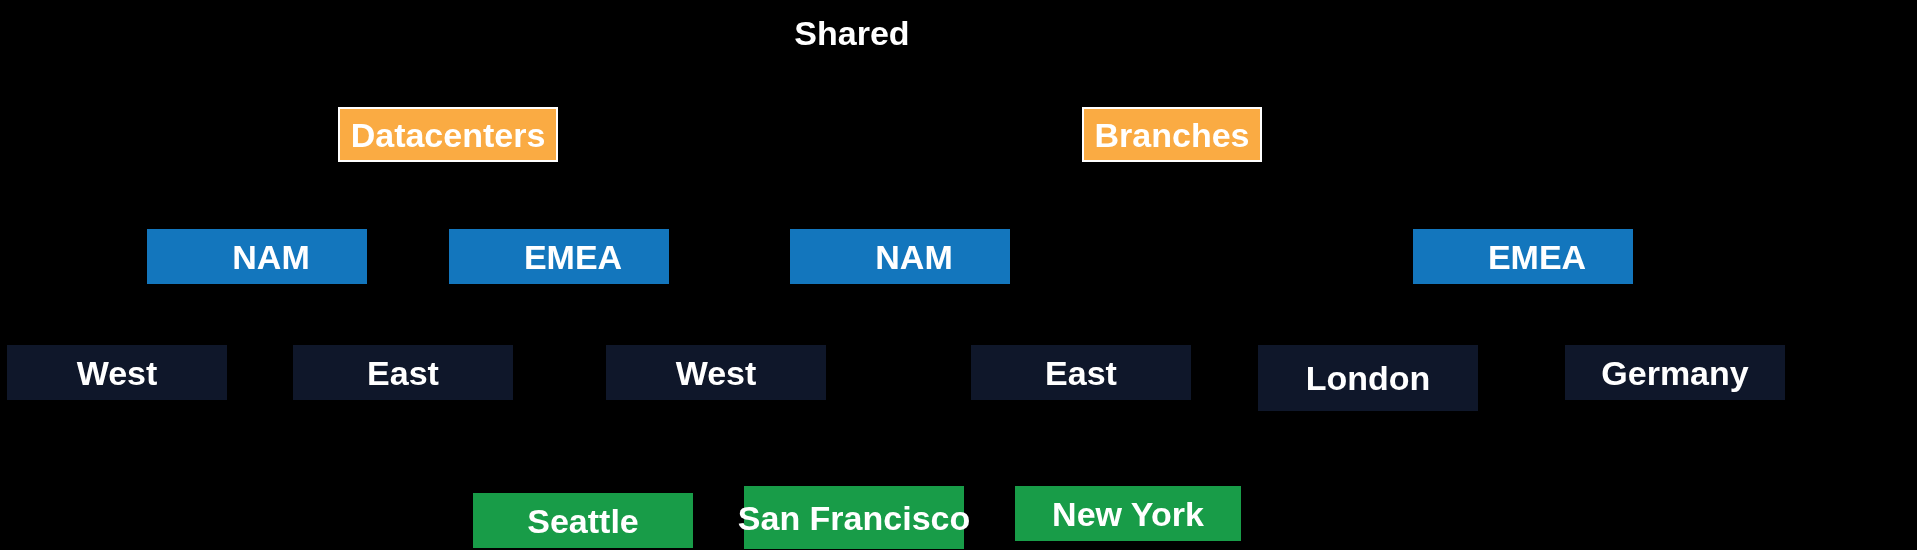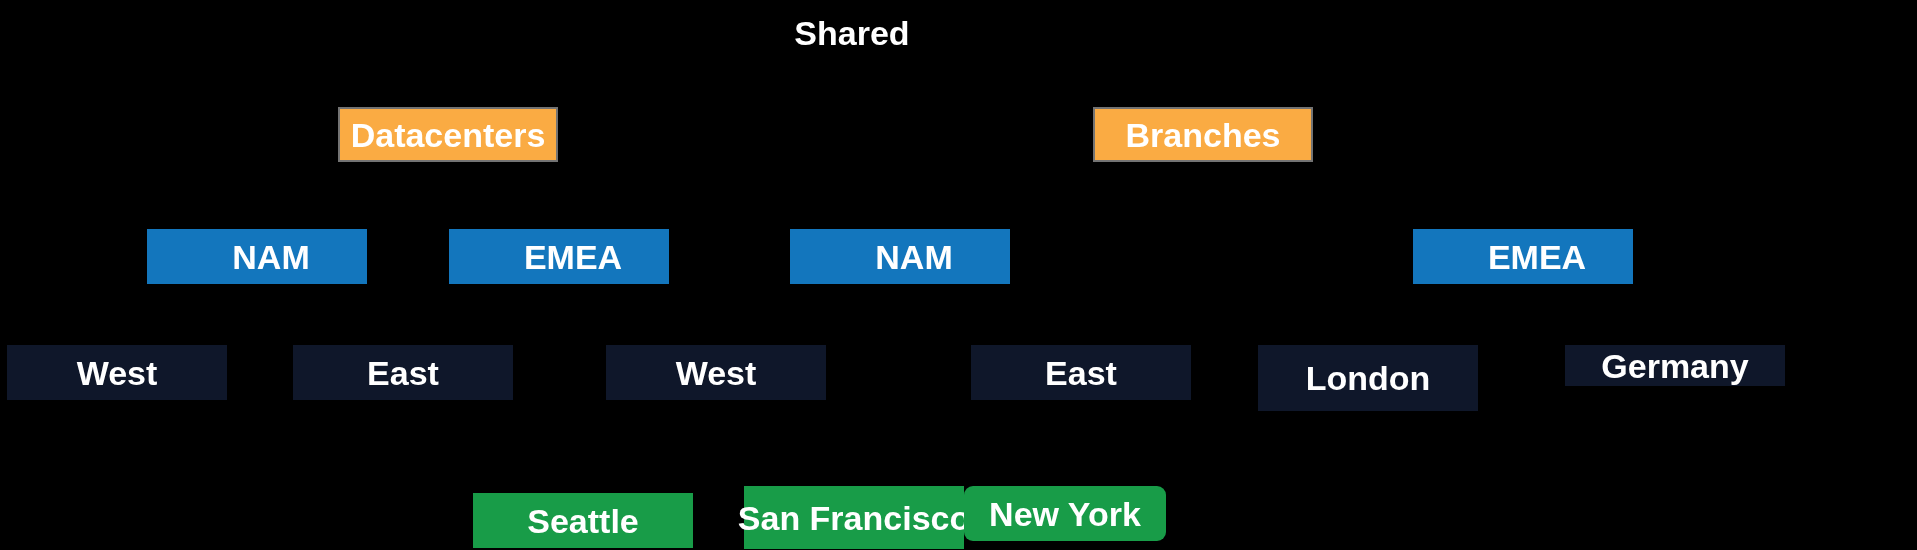--- a/index.html
+++ b/index.html
@@ -33,38 +33,38 @@
     box-sizing: border-box;
     display: flex;
     align-items: center;
     justify-content: center;
     color: #FFFFFF;
     font-size: 34px;
     font-weight: bold;
     white-space: nowrap;
     line-height: 1;
   }
-  .node.orange { background: #FAAB43; border: 2px solid #737373; }
+  .node.orange { background: #FAAB43; border: 2px solid #ffffff; }
   .node.blue   { background: #1376BD; padding-left: 28px; }
   .node.red    { background: #0f172a; }
   .node.green  { background: #189C48; }
 </style>
 </head>
 <body>
 
 <div class="canvas">
   <div class="diagram-title" style="left: 852px; top: 16px;">Shared</div>
 <div class="node orange" style="left: 338px; top: 107px; width: 220px; height: 55px;">Datacenters</div>
-    <div class="node orange" style="left: 1082px; top: 107px; width: 220px; height: 55px; margin-left: 11px;">Branches</div>
+    <div class="node orange" style="left: 1082px; top: 107px; width: 180px; height: 55px;">Branches</div>
     <div class="node blue" style="left: 147px; top: 229px; width: 220px; height: 55px;">NAM</div>
     <div class="node blue" style="left: 449px; top: 229px; width: 220px; height: 55px;">EMEA</div>
     <div class="node blue" style="left: 790px; top: 229px; width: 220px; height: 55px;">NAM</div>
     <div class="node blue" style="left: 1413px; top: 229px; width: 220px; height: 55px;">EMEA</div>
     <div class="node red" style="left: 7px; top: 345px; width: 220px; height: 55px;">West</div>
     <div class="node red" style="left: 293px; top: 345px; width: 220px; height: 55px;">East</div>
     <div class="node red" style="left: 606px; top: 345px; width: 220px; height: 55px;">West</div>
     <div class="node red" style="left: 971px; top: 345px; width: 220px; height: 55px;">East</div>
     <div class="node red" style="left: 1258px; top: 345px; width: 220px; height: 66px;">London</div>
-    <div class="node red" style="left: 1565px; top: 345px; width: 220px; height: 41px;">Germany</div>
+    <div class="node red" style="left: 1565px; top: 345px; width: 220px; height: 55px;">Germany</div>
     <div class="node green" style="left: 473px; top: 486px; width: 220px; height: 55px; margin-top: 7px;">Seattle</div>
     <div class="node green" style="left: 744px; top: 486px; width: 220px; height: 63px; text-align: right;">San Francisco</div>
-    <div class="node green" style="left: 964px; top: 486px; width: 202px; height: 55px; border-radius: 9px;">New York</div>
+    <div class="node green" style="left: 1015px; top: 486px; width: 226px; height: 55px;">New York</div>
   </div>
 
 </body></html>

